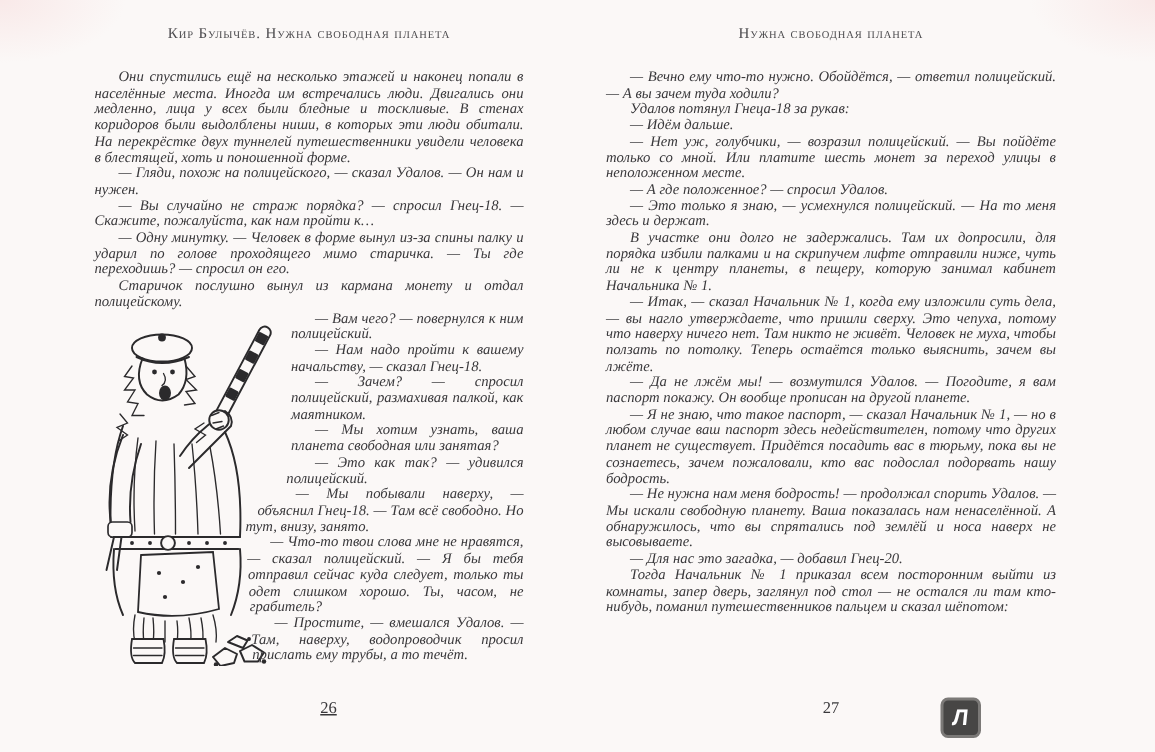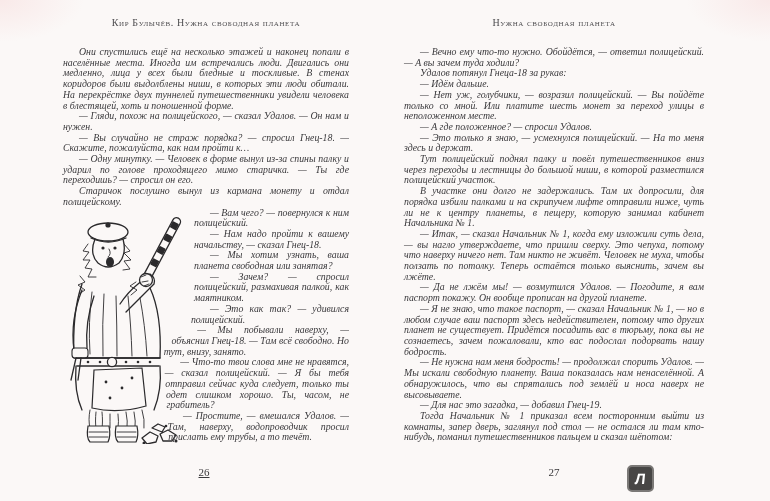--- a/index.html
+++ b/index.html
@@ -47,21 +47,21 @@
   .illustration-float svg{display:block;width:128px;height:232px;}
   .ink{stroke:#2b2a2c;stroke-width:1.3;fill:none;stroke-linecap:round;stroke-linejoin:round;}
   .ink-thin{stroke:#2b2a2c;stroke-width:.9;fill:none;stroke-linecap:round;}
   .ink-fill{fill:#2b2a2c;stroke:none;}
   .paper{fill:#fbf8f7;}
 
   .page-number{
     position:absolute;top:466px;
     font-size:11px;color:#39383b;text-align:center;
   }
-  .page-number.left{left:61px;width:286px;text-decoration:underline;}
+  .page-number.left{left:76px;width:286px;text-decoration:underline;}
   .page-number.right{left:404px;width:300px;}
 
   .watermark{
     position:absolute;left:627px;top:465px;
     width:23px;height:23px;
     background:#474645;
     border:2px solid #7b7977;
     border-radius:5px;
     display:flex;align-items:center;justify-content:center;
     color:#ffffff;
@@ -144,45 +144,44 @@
 
           <path class="ink" d="M84,226 l8,-6 l8,4 l-2,6 l-9,2 Z M102,222 l8,-4 l8,5 l-4,6 l-9,0 Z M94,216 l6,-4 l7,3 l-3,5 Z"></path>
           <circle class="ink-fill" cx="86" cy="231" r="1.5"></circle>
           <circle class="ink-fill" cx="118" cy="229" r="1.5"></circle>
           <circle class="ink-fill" cx="108" cy="214" r="1.3"></circle>
         </svg>
       </div>
 
       <p>— Вам чего? — повернулся к ним полицейский.</p>
       <p>— Нам надо пройти к вашему начальству, — сказал Гнец-18.</p>
+      <p>— Зачем? — спросил полицейский, размахивая палкой, как маятником.</p>
       <p>— Мы хотим узнать, ваша планета свободная или занятая?</p>
-      <p>— Зачем? — спросил полицейский, размахивая палкой, как маятником.</p>
       <p>— Это как так? — удивился полицейский.</p>
       <p>— Мы побывали наверху, — объяснил Гнец-18. — Там всё свободно. Но тут, внизу, занято.</p>
       <p>— Что-то твои слова мне не нравятся, — сказал полицейский. — Я бы тебя отправил сейчас куда следует, только ты одет слишком хорошо. Ты, часом, не грабитель?</p>
       <p>— Простите, — вмешался Удалов. — Там, наверху, водопроводчик просил прислать ему трубы, а то течёт.</p>
     </div>
   </div>
 
   <div class="page-col right">
     <div class="running-head">Нужна свободная планета</div>
     <div class="text-block">
       <p>— Вечно ему что-то нужно. Обойдётся, — ответил полицейский. — А вы зачем туда ходили?</p>
       <p>Удалов потянул Гнеца-18 за рукав:</p>
       <p>— Идём дальше.</p>
       <p>— Нет уж, голубчики, — возразил полицейский. — Вы пойдёте только со мной. Или платите шесть монет за переход улицы в неположенном месте.</p>
       <p>— А где положенное? — спросил Удалов.</p>
       <p>— Это только я знаю, — усмехнулся полицейский. — На то меня здесь и держат.</p>
-      <p>Тут полицейский поднял палку и повёл путешественников вниз через переходы и лестницы до большой ниши, в которой разместился полицейский участок.</p>
       <p>В участке они долго не задержались. Там их допросили, для порядка избили палками и на скрипучем лифте отправили ниже, чуть ли не к центру планеты, в пещеру, которую занимал кабинет Начальника № 1.</p>
       <p>— Итак, — сказал Начальник № 1, когда ему изложили суть дела, — вы нагло утверждаете, что пришли сверху. Это чепуха, потому что наверху ничего нет. Там никто не живёт. Человек не муха, чтобы ползать по потолку. Теперь остаётся только выяснить, зачем вы лжёте.</p>
       <p>— Да не лжём мы! — возмутился Удалов. — Погодите, я вам паспорт покажу. Он вообще прописан на другой планете.</p>
       <p>— Я не знаю, что такое паспорт, — сказал Начальник № 1, — но в любом случае ваш паспорт здесь недействителен, потому что других планет не существует. Придётся посадить вас в тюрьму, пока вы не сознаетесь, зачем пожаловали, кто вас подослал подорвать нашу бодрость.</p>
       <p>— Не нужна нам меня бодрость! — продолжал спорить Удалов. — Мы искали свободную планету. Ваша показалась нам ненаселённой. А обнаружилось, что вы спрятались под землёй и носа наверх не высовываете.</p>
-      <p>— Для нас это загадка, — добавил Гнец-19.</p>
+      <p>— Для нас это загадка, — добавил Гнец-20.</p>
       <p>Тогда Начальник № 1 приказал всем посторонним выйти из комнаты, запер дверь, заглянул под стол — не остался ли там кто-нибудь, поманил путешественников пальцем и сказал шёпотом:</p>
     </div>
   </div>
 
   <div class="page-number left">26</div>
   <div class="page-number right">27</div>
 
   <div class="watermark">
     <span>Л</span>
   </div>

